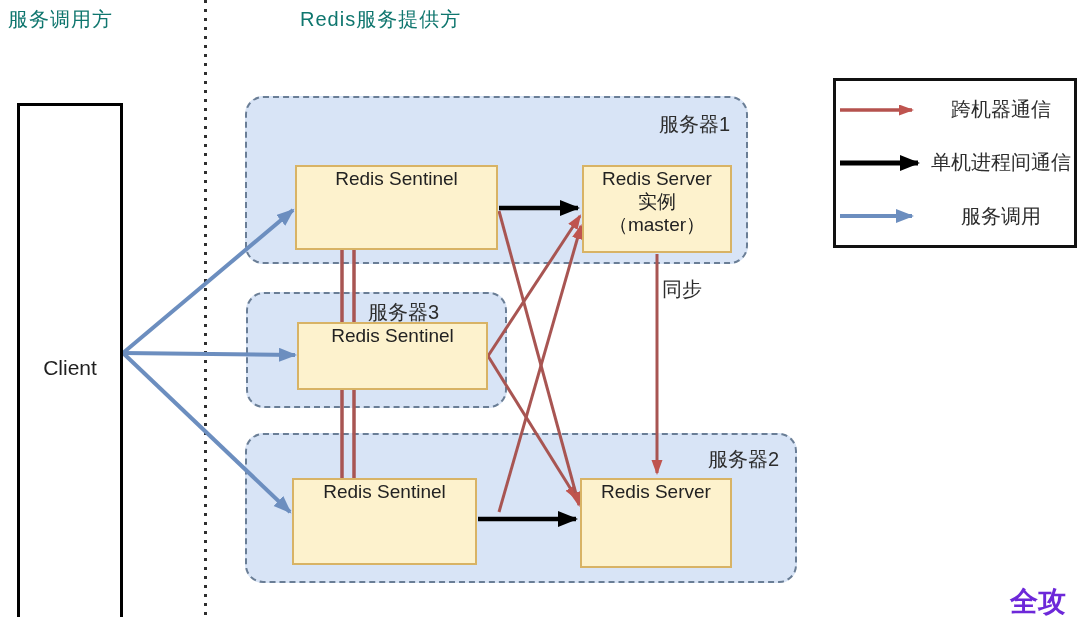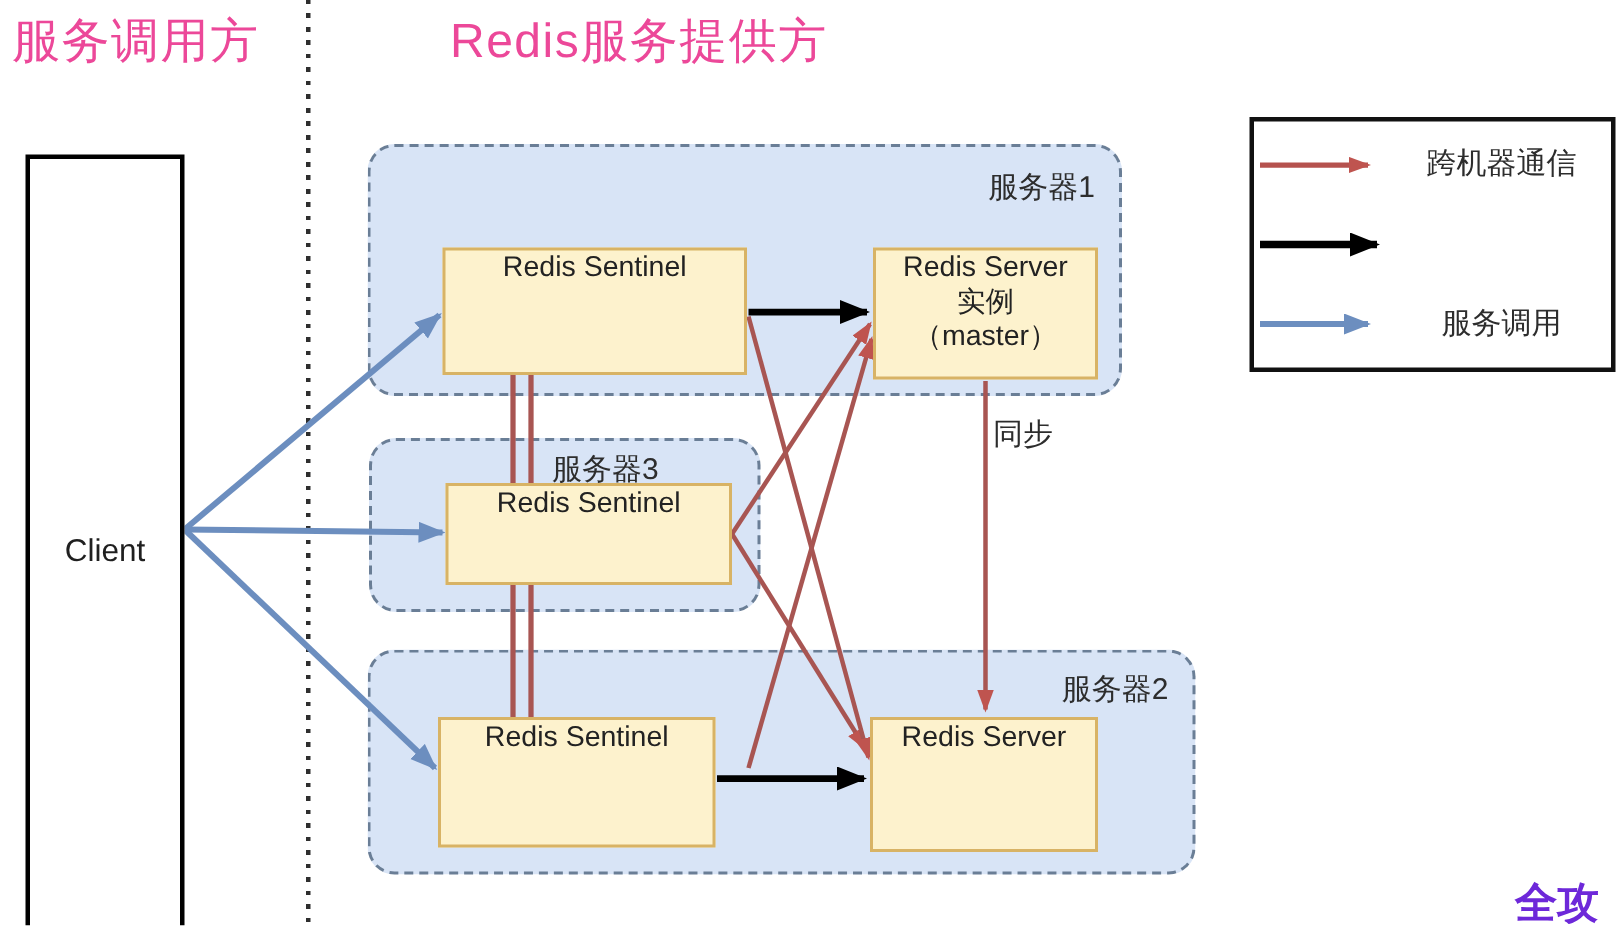--- a/index.html
+++ b/index.html
@@ -2,21 +2,21 @@
 <html><head>
 <meta charset="utf-8">
 <style>
   * { margin:0; padding:0; box-sizing:border-box; }
   html,body { background:#fff; }
   #canvas {
     position:relative; width:1080px; height:617px; overflow:hidden;
     background:#fff; font-family:"Liberation Sans","DejaVu Sans",sans-serif;
     color:#1f1f1f;
   }
-  .hdr { position:absolute; font-size:32px; color:#ec4899; letter-spacing:1px; }
+  .hdr { position:absolute; font-size:20px; color:#0f766e; letter-spacing:1px; }
   #hdr-left  { left:8px;  top:6px; }
   #hdr-right { left:300px; top:6px; }
 
   #vsep {
     position:absolute; left:204px; top:0; width:3px; height:617px;
     background:repeating-linear-gradient(to bottom,#2e2e2e 0 3px,transparent 3px 9px);
   }
 
   .container {
     position:absolute; background:#d8e4f6; border:2px dashed #6a7e96;
@@ -153,20 +153,21 @@
     <div id="legend-row-cross" class="legend-row">
       <svg class="legend-arrow" width="92" height="22" viewBox="0 0 92 22">
         <line x1="4" y1="11" x2="76" y2="11" stroke="#b5524e" stroke-width="3.5" marker-end="url(#headRed)"></line>
       </svg>
       <div class="legend-label">跨机器通信</div>
     </div>
     <div id="legend-row-local" class="legend-row">
       <svg class="legend-arrow" width="92" height="22" viewBox="0 0 92 22">
         <line x1="4" y1="11" x2="82" y2="11" stroke="#000" stroke-width="5" marker-end="url(#headBlack)"></line>
       </svg>
+      <div class="legend-label">单机进程间通信</div>
     </div>
     <div id="legend-row-call" class="legend-row">
       <svg class="legend-arrow" width="92" height="22" viewBox="0 0 92 22">
         <line x1="4" y1="11" x2="76" y2="11" stroke="#6c8ebf" stroke-width="4" marker-end="url(#headBlue)"></line>
       </svg>
       <div class="legend-label">服务调用</div>
     </div>
   </div>
 
   <div id="watermark">全攻略</div>

